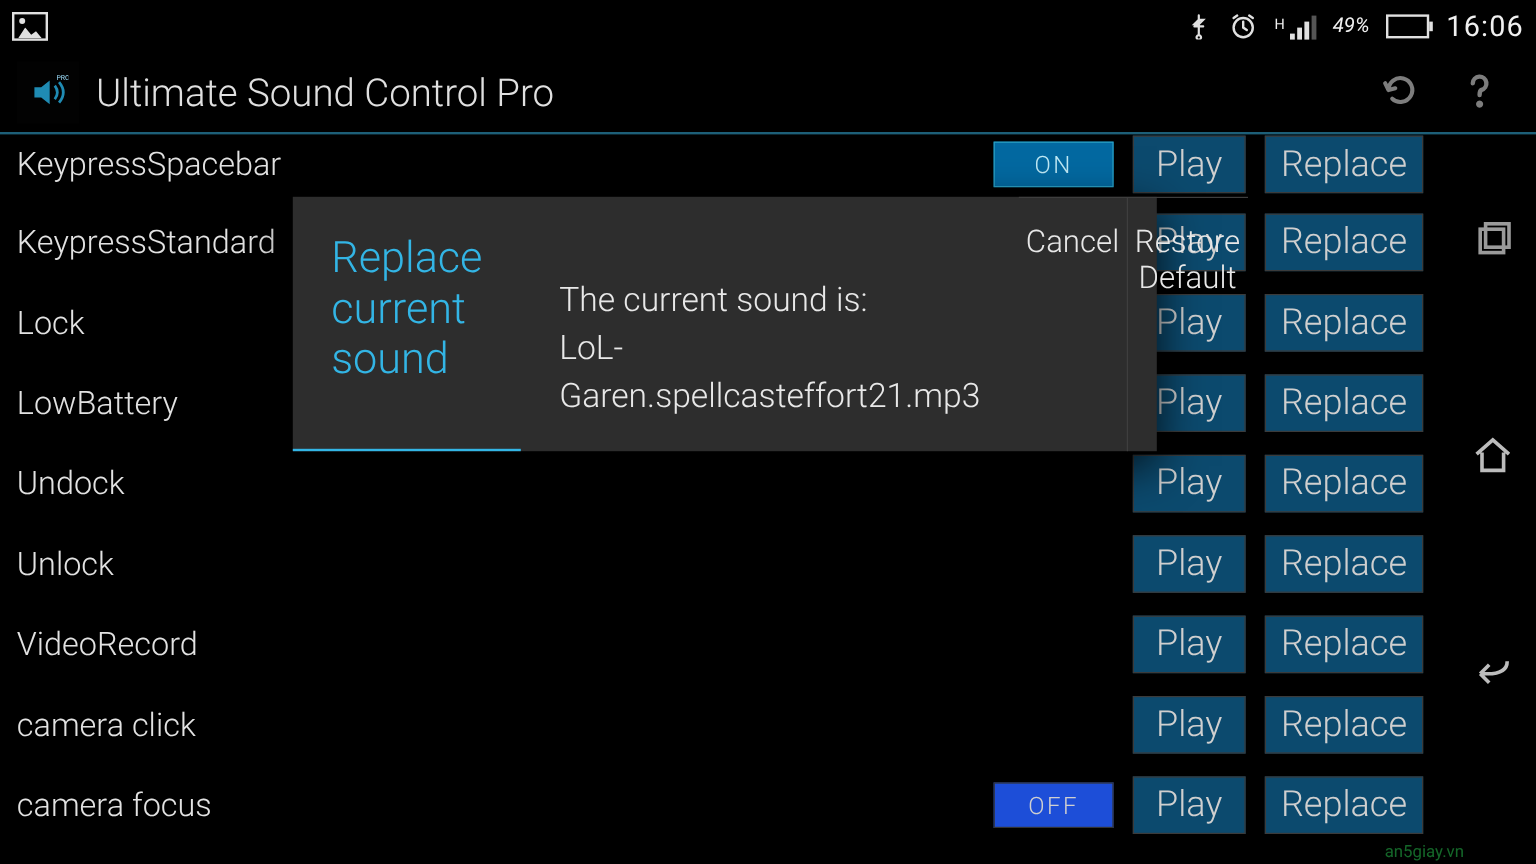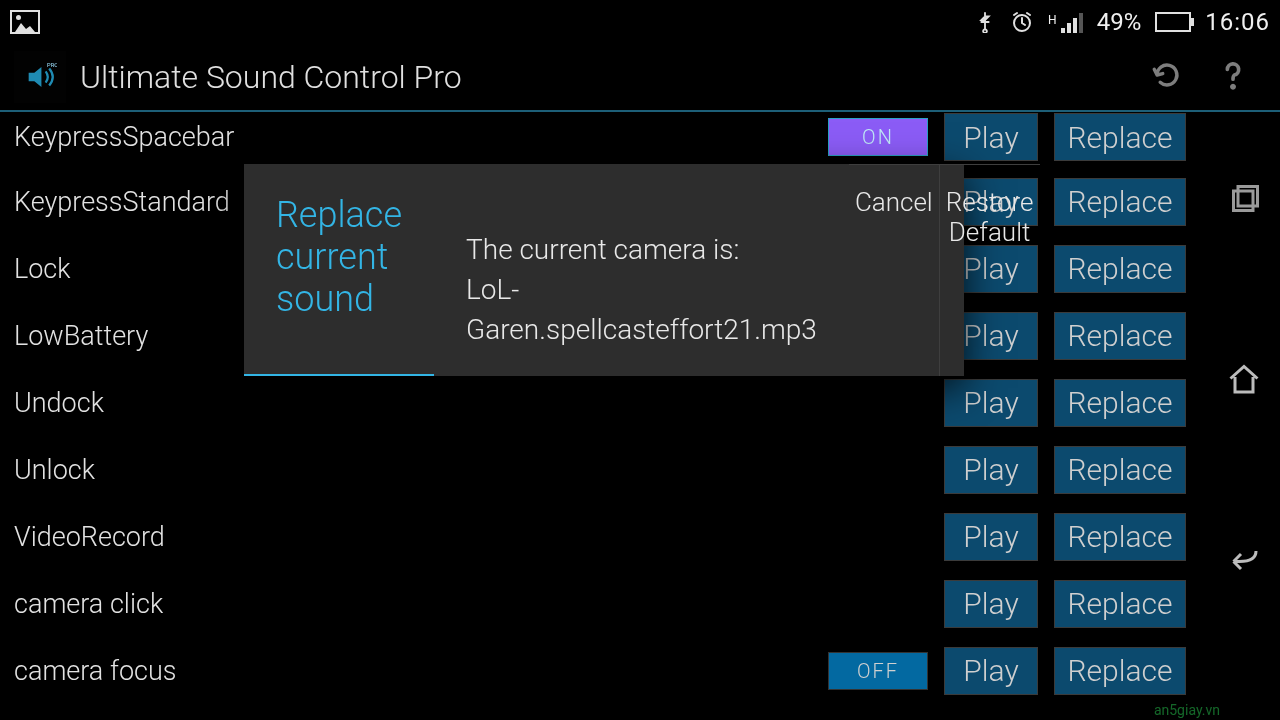--- a/index.html
+++ b/index.html
@@ -50,21 +50,21 @@
 
   
   .signal { display: flex; align-items: flex-end; gap: 2px; height: 22px; }
   .signal .bar { width: 4px; background: #e0e0e0; }
   .signal .bar.dim { background: #555; }
   .signal .b1{height:5px}.signal .b2{height:10px}.signal .b3{height:15px}.signal .b4{height:20px}
   .signal .h-label {
     font-size: 12px; margin-right: 2px; transform: translateY(-6px);
   }
 
-  .batt-pct { font-size: 24px; }
+  .batt-pct { font-size: 17px; font-style: italic; }
 
   .batt {
     width: 36px; height: 20px; border: 2px solid #e0e0e0; position: relative;
   }
   .batt::after {
     content:""; position:absolute; right:-5px; top:4px; width:3px; height:8px;
     background:#e0e0e0;
   }
   .batt .fill { height:100%; background:#c6ff00; }
 
@@ -96,23 +96,23 @@
   .row {
     display: flex; align-items: center;
     height: 67px; padding: 0 14px;
     font-size: 27px; color: #e2e2e2; font-weight: 300;
   }
   .row.first { height: 54px; align-items: center; }
   .row-name { flex: 1; white-space: nowrap; overflow: hidden; }
   .toggle {
     width: 100px; height: 38px; display:flex; align-items:center; justify-content:center;
     font-size: 20px; color:#d0d0d0; letter-spacing: 2px;
-    border:1px solid #333; background:#0369a1;
-  }
-  .toggle.on { background:#8b5cf6; border-color:#2aa0c4; color:#bfe9f5; }
+    border:1px solid #333; background:#1d4ed8;
+  }
+  .toggle.on { background:#0369a1; border-color:#2aa0c4; color:#bfe9f5; }
   .btn {
     min-width: 94px; height: 48px; display:flex; align-items:center; justify-content:center;
     background:#0c4a6e; border:1px solid #3b3b3b; color:#cfcfcf;
     font-size: 30px; margin-left: 16px; font-weight: 300;
   }
   .btn.replace { min-width: 132px; }
   
   .list .row.first .row-name,
   .list .row.first .toggle,
   .list .row.first .btn { transform: translateY(-4px); }
@@ -278,21 +278,21 @@
         <path d="M20 6 q0 7 -11 7 h-4 M5 13 l5 -5 M5 13 l5 5" stroke-width="2"></path>
       </svg>
   </span>
 </div>
 
 <div class="scrim"></div>
 <div class="dialog">
   <div class="dlg-title">Replace current sound</div>
   <div class="dlg-body">
     <br>
-    <div>The current camera is:</div>
+    <div>The current sound is:</div>
     <div>LoL-Garen.spellcasteffort21.mp3</div>
   </div>
   <div class="dlg-buttons">
     <div class="dlg-btn">Cancel</div>
     <div class="dlg-btn">Restore Default</div>
   </div>
 </div>
 
 <div class="watermark">an5giay.vn</div>
 

